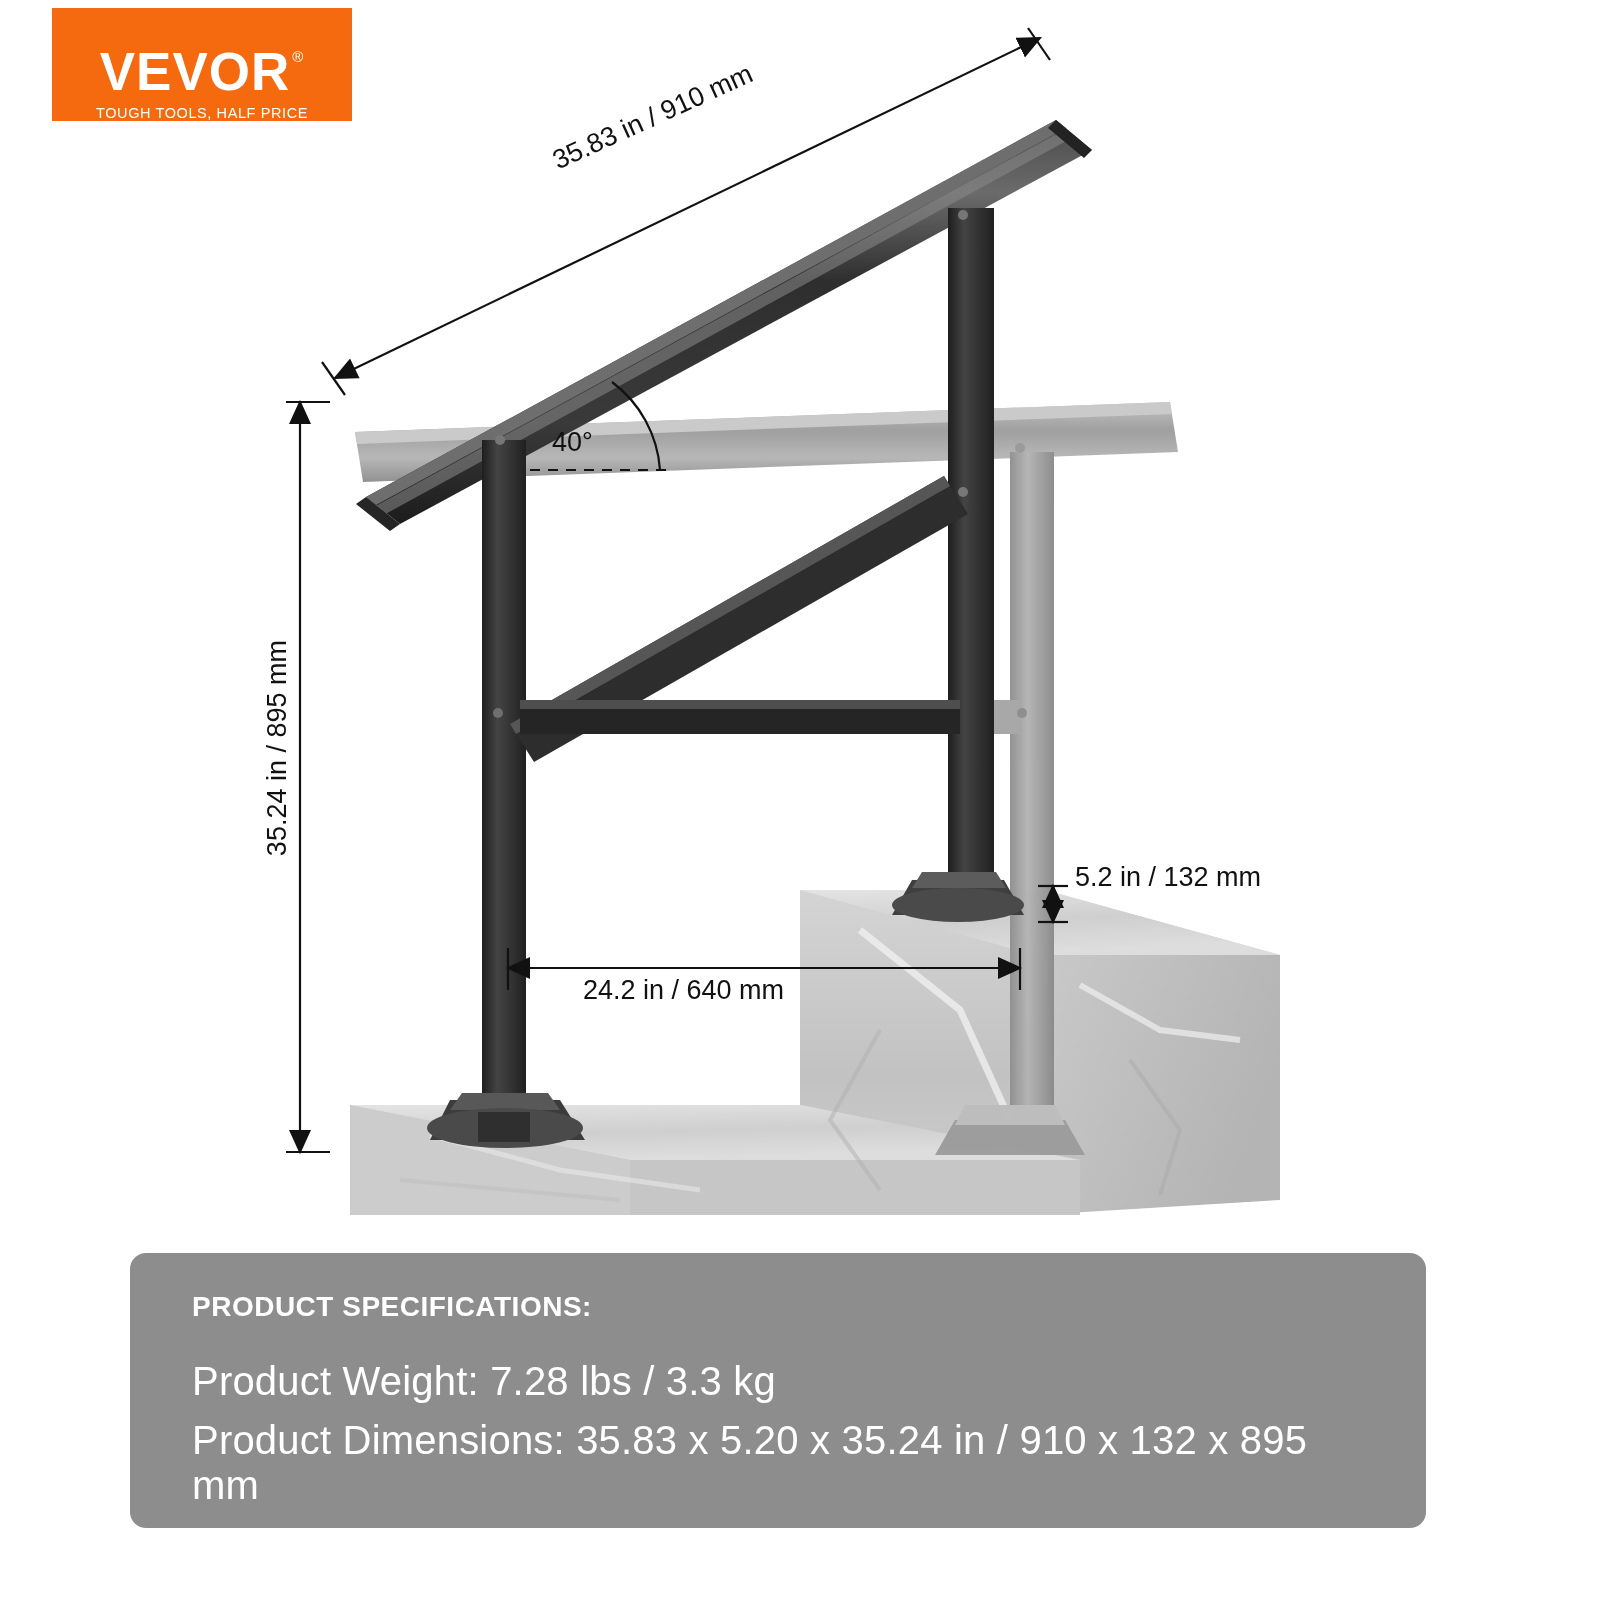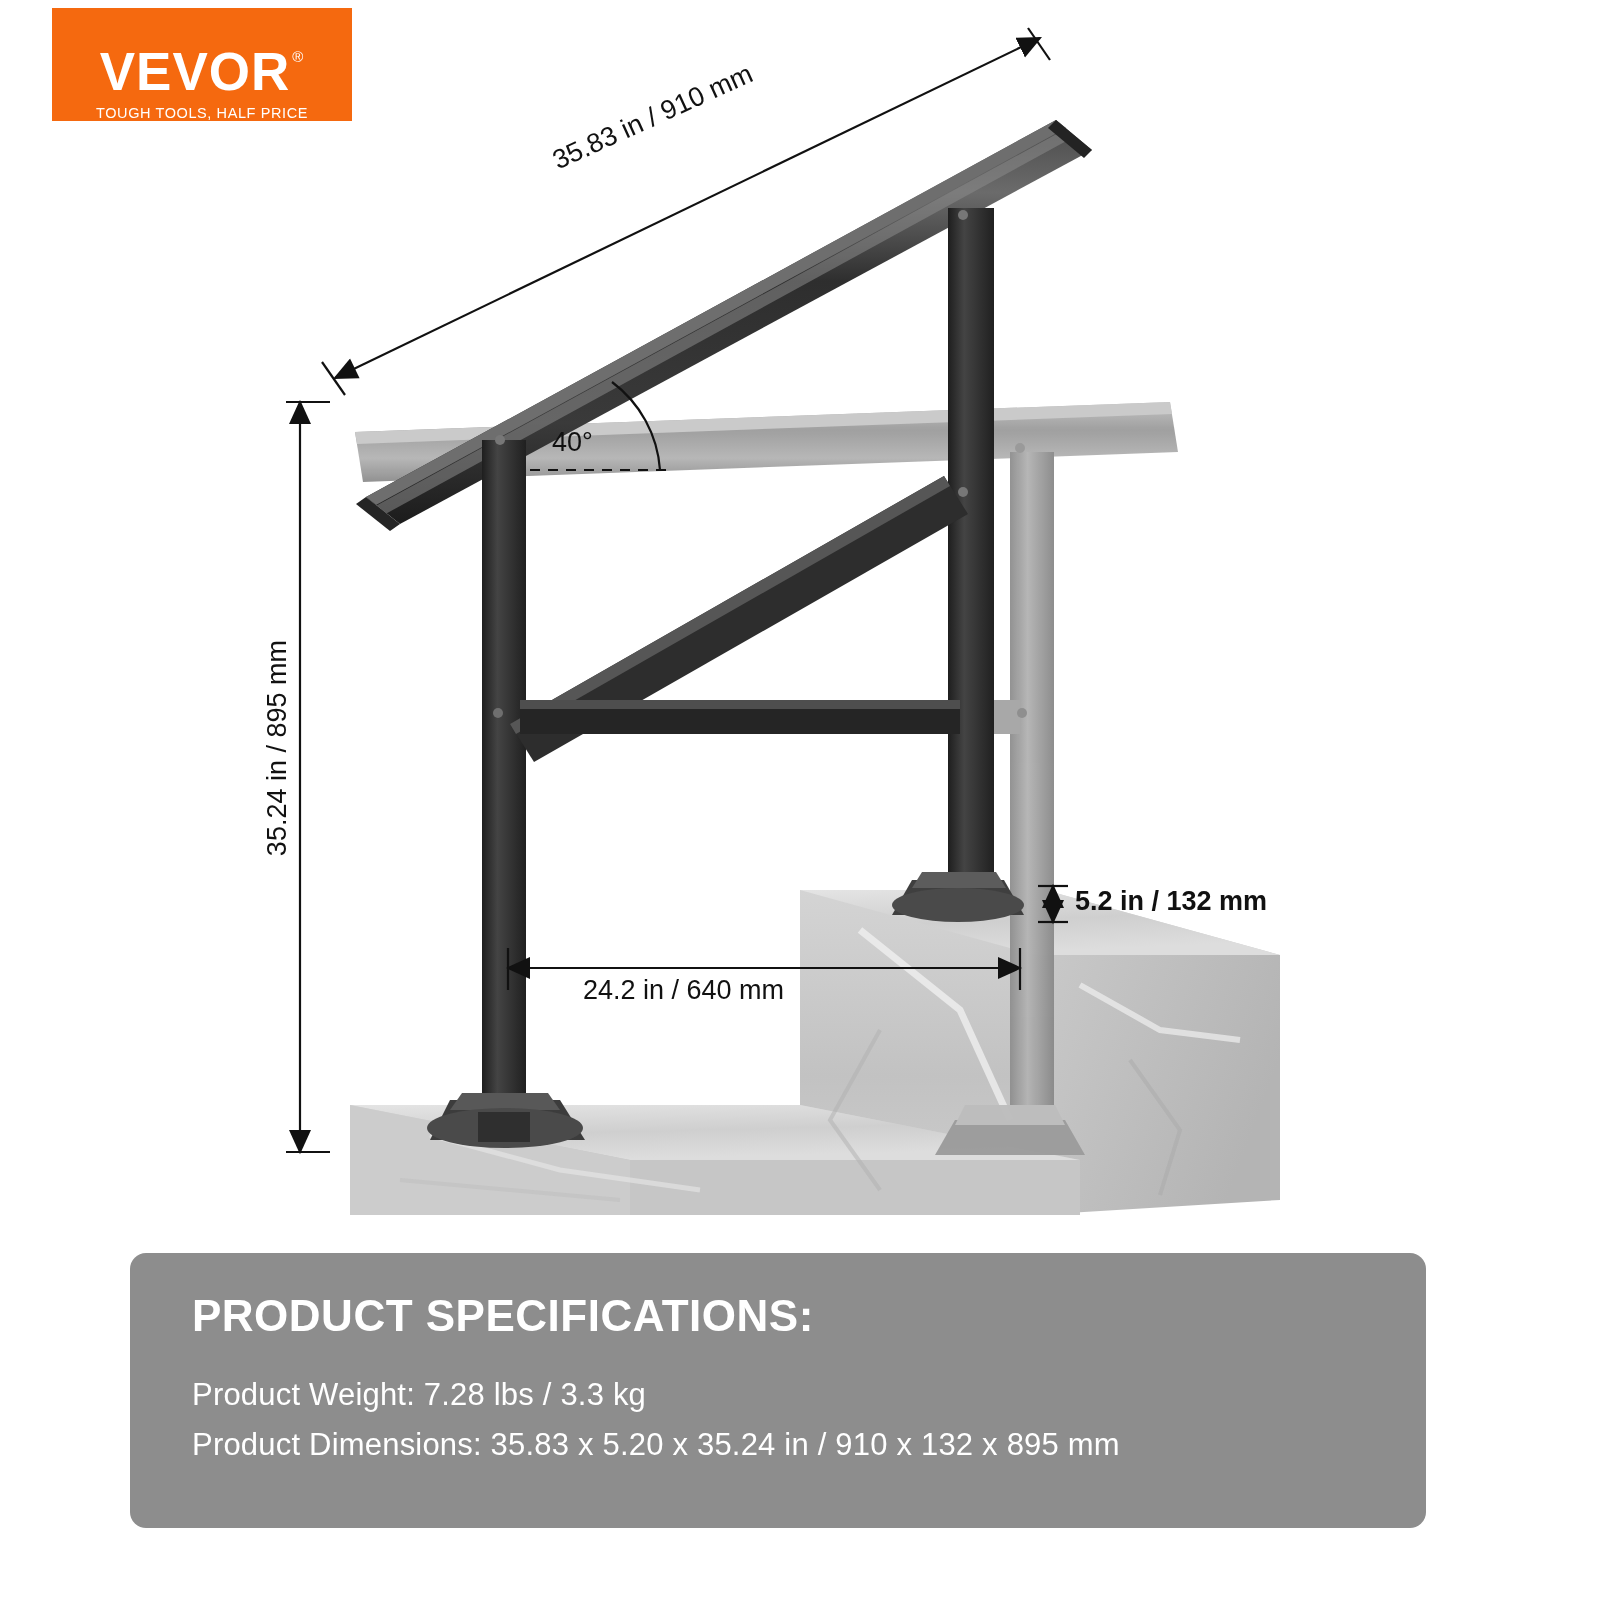--- a/index.html
+++ b/index.html
@@ -81,49 +81,48 @@
     transform: rotate(180deg);
     font-size: 27px;
   }
   .dim-angle {
     left: 552px;
     top: 427px;
     font-size: 27px;
   }
   .dim-depth {
     left: 1075px;
-    top: 886px;
-    font-weight: bold;
+    top: 862px;
   }
   .dim-width {
     left: 583px;
     top: 975px;
   }
 
   
   .spec-panel {
     position: absolute;
     left: 130px;
     top: 1253px;
     width: 1296px;
     height: 275px;
     background: #8d8d8d;
     border-radius: 16px;
     color: #ffffff;
     box-sizing: border-box;
     padding: 38px 60px 0 62px;
   }
   .spec-title {
-    font-size: 44px;
+    font-size: 28px;
     font-weight: bold;
     letter-spacing: 0.5px;
     margin-bottom: 36px;
   }
   .spec-line {
-    font-size: 31px;
+    font-size: 40px;
     margin-bottom: 14px;
     letter-spacing: 0.2px;
   }
 </style>
 </head>
 <body>
 
 <div class="logo">
   <div class="logo-word">
     <span>VEVOR</span>

